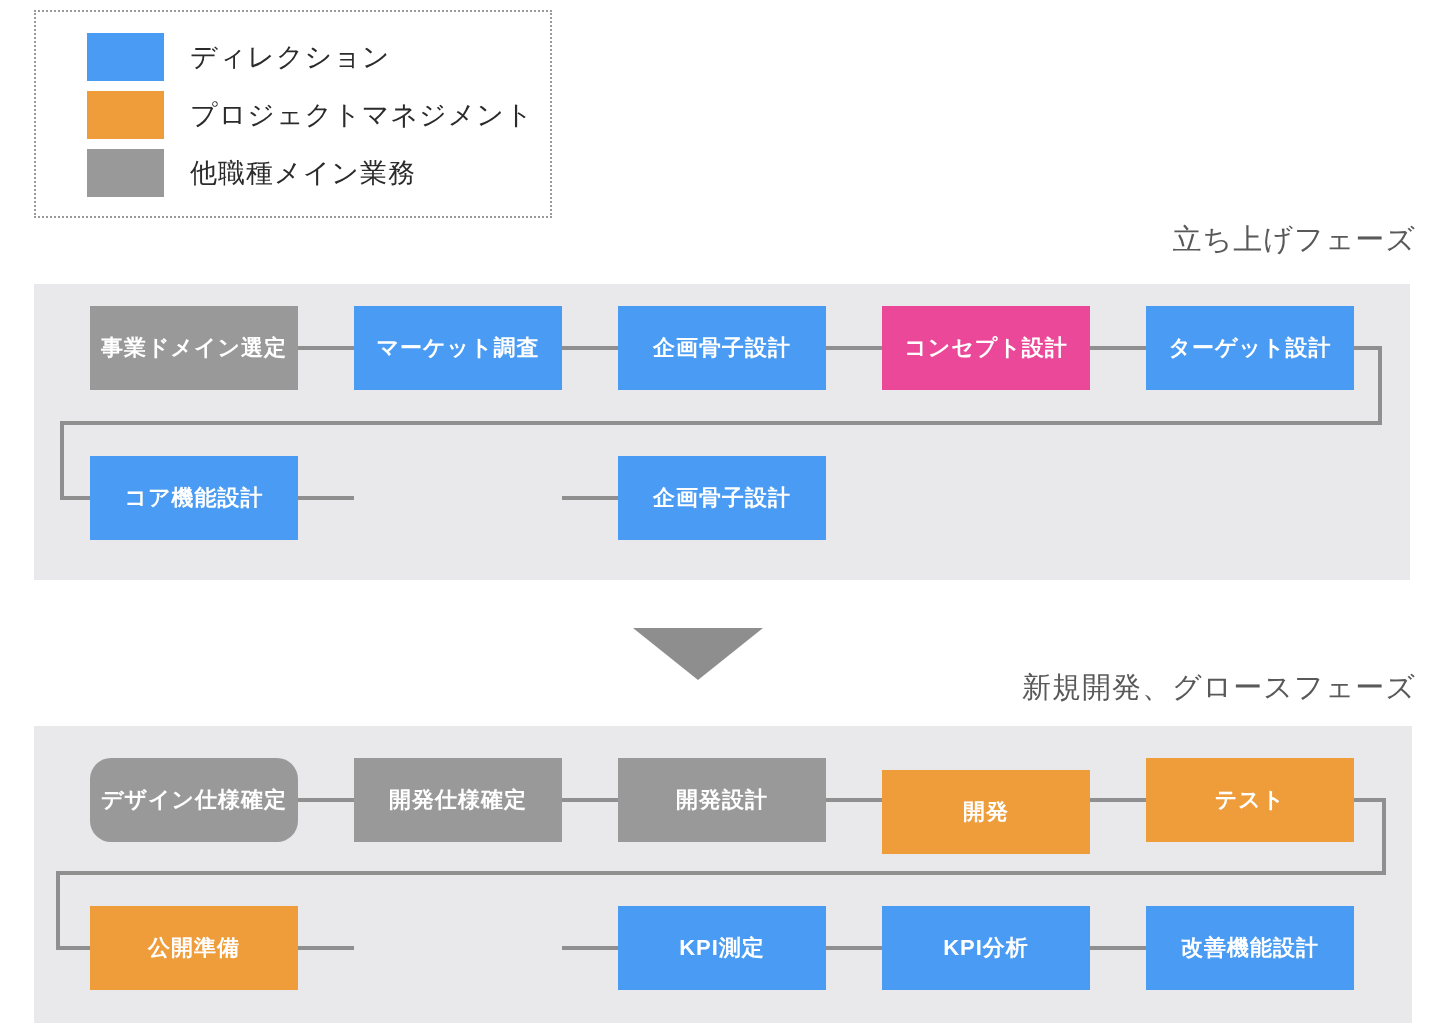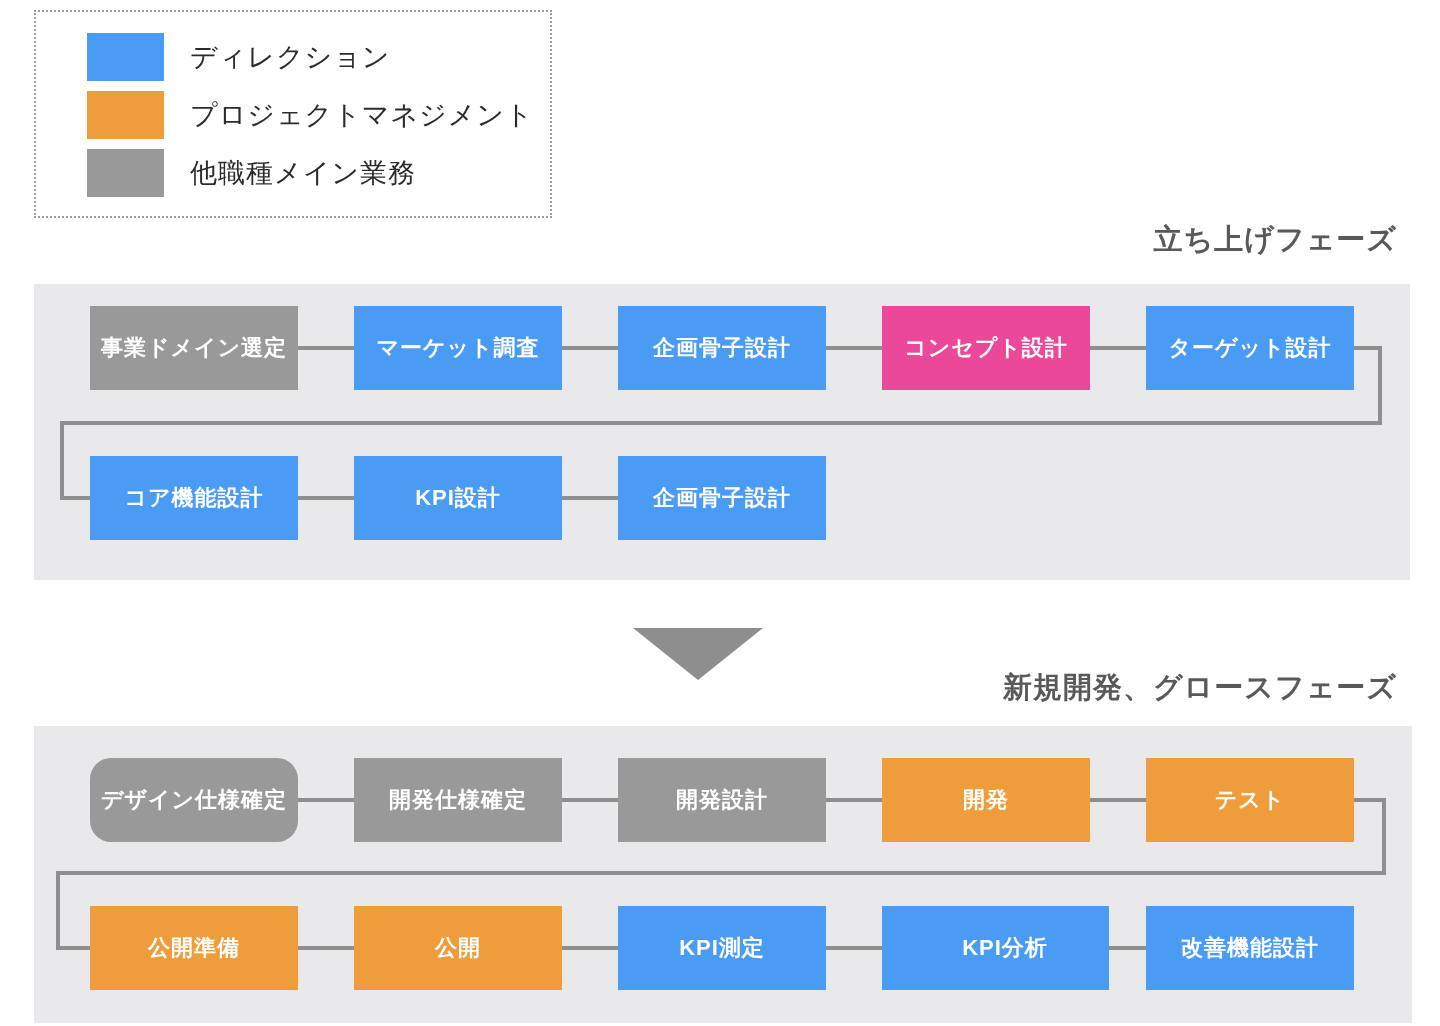--- a/index.html
+++ b/index.html
@@ -11,21 +11,21 @@
     position:absolute;left:34px;top:10px;width:518px;height:208px;
     border:2px dotted #9a9a9a;box-sizing:border-box;
     padding:21px 0 0 27px;
   }
   .legend-item{display:flex;align-items:center;margin-bottom:10px;padding-left:24px;}
   .legend-swatch{width:77px;height:48px;flex:0 0 77px;}
   .legend-label{margin-left:26px;font-size:27px;letter-spacing:1px;}
 
   
   .phase-title{
-    position:absolute;right:43px;font-size:29px;font-weight:bold;
+    position:absolute;right:24px;font-size:29px;font-weight:normal;
     letter-spacing:1px;white-space:nowrap;
   }
   .phase-title.t1{top:220px;}
   .phase-title.t2{top:668px;}
 
   
   .panel{position:absolute;left:34px;}
   .panel.p1{top:284px;width:1376px;height:296px;}
   .panel.p2{top:726px;width:1378px;height:297px;}
   .connectors{position:absolute;left:0;top:0;width:100%;height:100%;}
@@ -81,21 +81,20 @@
     </svg>
     <div class="row row0">
         <div class="task-box" style="left: 56px; background: rgb(153, 153, 153); color: rgb(255, 255, 255);">事業ドメイン選定</div>
         <div class="task-box" style="left: 320px; background: rgb(74, 155, 243); color: rgb(255, 255, 255);">マーケット調査</div>
         <div class="task-box" style="left: 584px; background: rgb(74, 155, 243); color: rgb(255, 255, 255);">企画骨子設計</div>
         <div class="task-box" style="left: 848px; background: #ec4899; color: rgb(255, 255, 255);">コンセプト設計</div>
         <div class="task-box" style="left: 1112px; background: rgb(74, 155, 243); color: rgb(255, 255, 255);">ターゲット設計</div>
       </div>
     <div class="row row1">
         <div class="task-box" style="left: 56px; background: rgb(74, 155, 243); color: rgb(255, 255, 255);">コア機能設計</div>
-        <div class="task-box" style="left: 320px; background: rgb(74, 155, 243); color: rgb(255, 255, 255);">KPI設計</div>
         <div class="task-box" style="left: 584px; background: rgb(74, 155, 243); color: rgb(255, 255, 255);">企画骨子設計</div>
       </div>
   </div>
 
   <div class="down-arrow" style="border-top-color: rgb(142, 142, 142);"></div>
 
   <div class="phase-title t2" style="color: rgb(89, 89, 89);">新規開発、グロースフェーズ</div>
 
   <div class="panel p2" style="background: rgb(233, 232, 234);">
     <svg class="connectors" viewBox="0 0 1378 297" fill="none">
@@ -106,25 +105,24 @@
       <path d="M1320 74 H1350 V147 H24 V222 H56" stroke="#8F8F8F" stroke-width="4"></path>
       <path d="M264 222 H320" stroke="#8F8F8F" stroke-width="4"></path>
       <path d="M528 222 H584" stroke="#8F8F8F" stroke-width="4"></path>
       <path d="M792 222 H848" stroke="#8F8F8F" stroke-width="4"></path>
       <path d="M1056 222 H1112" stroke="#8F8F8F" stroke-width="4"></path>
     </svg>
     <div class="row row0">
         <div class="task-box" style="left: 56px; background: rgb(153, 153, 153); color: rgb(255, 255, 255); border-radius: 21px;">デザイン仕様確定</div>
         <div class="task-box" style="left: 320px; background: rgb(153, 153, 153); color: rgb(255, 255, 255);">開発仕様確定</div>
         <div class="task-box" style="left: 584px; background: rgb(153, 153, 153); color: rgb(255, 255, 255);">開発設計</div>
-        <div class="task-box" style="left: 848px; background: rgb(239, 156, 59); color: rgb(255, 255, 255);">開発</div>
+        <div class="task-box" style="left: 848px; background: rgb(239, 156, 59); color: rgb(255, 255, 255); margin-top: 12px;">開発</div>
         <div class="task-box" style="left: 1112px; background: rgb(239, 156, 59); color: rgb(255, 255, 255);">テスト</div>
       </div>
     <div class="row row1">
         <div class="task-box" style="left: 56px; background: rgb(239, 156, 59); color: rgb(255, 255, 255);">公開準備</div>
-        <div class="task-box" style="left: 320px; background: rgb(239, 156, 59); color: rgb(255, 255, 255);">公開</div>
         <div class="task-box" style="left: 584px; background: rgb(74, 155, 243); color: rgb(255, 255, 255);">KPI測定</div>
-        <div class="task-box" style="left: 848px; background: rgb(74, 155, 243); color: rgb(255, 255, 255); padding-left: 19px;">KPI分析</div>
+        <div class="task-box" style="left: 848px; background: rgb(74, 155, 243); color: rgb(255, 255, 255);">KPI分析</div>
         <div class="task-box" style="left: 1112px; background: rgb(74, 155, 243); color: rgb(255, 255, 255);">改善機能設計</div>
       </div>
   </div>
 
 </div>
 
 </body></html>

